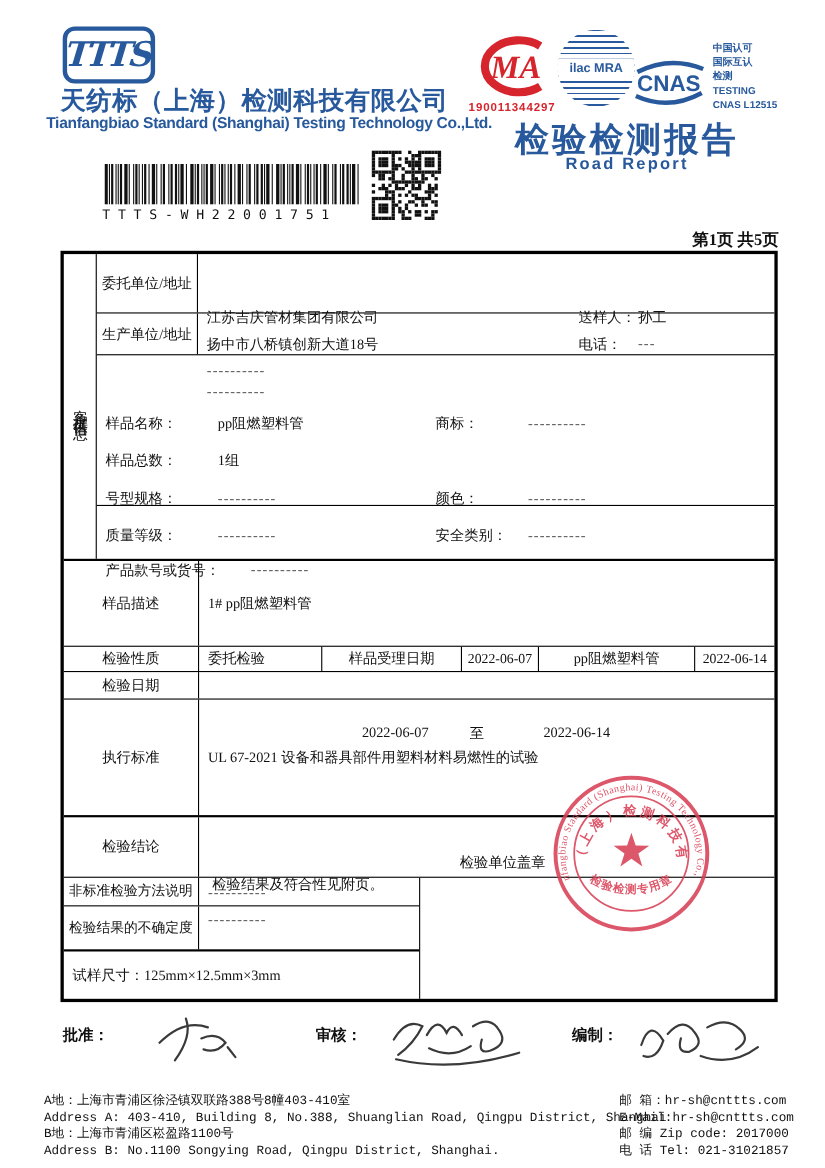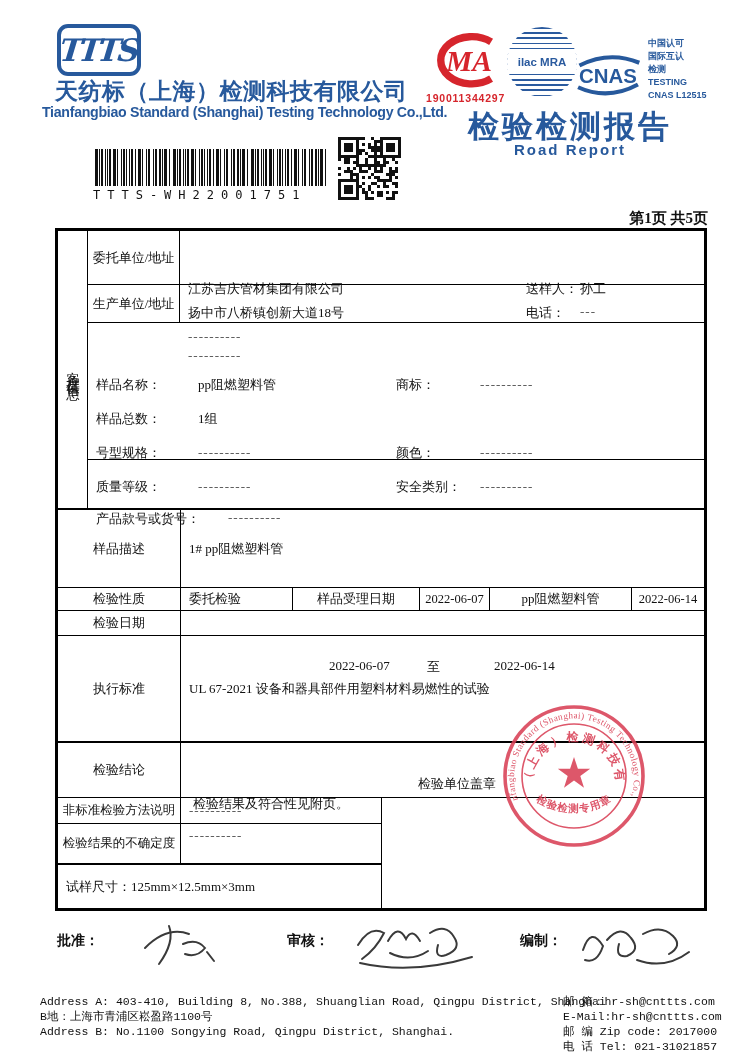--- a/index.html
+++ b/index.html
@@ -572,20 +572,21 @@
     <path d="M10 48 Q62 60 122 42"></path>
   </svg>
   <svg class="abs sig-svg" style="left:575px; top:918px;" width="120" height="52" viewBox="0 0 120 52">
     <path d="M8 32 Q16 8 28 28 Q22 46 10 42"></path>
     <path d="M32 22 Q46 6 56 20 Q66 32 52 38 Q40 40 44 26"></path>
     <path d="M68 16 Q86 6 98 18 Q108 28 94 36"></path>
     <path d="M62 42 Q90 52 114 34"></path>
   </svg>
 
   <div class="abs footer-l">
+    <div>A地：上海市青浦区徐泾镇双联路388号8幢403-410室</div>
     <div>Address A: 403-410, Building 8, No.388, Shuanglian Road, Qingpu District, Shanghai</div>
     <div>B地：上海市青浦区崧盈路1100号</div>
     <div>Address B: No.1100 Songying Road, Qingpu District, Shanghai.</div>
   </div>
   <div class="abs footer-r">
     <div>邮 箱：hr-sh@cnttts.com</div>
     <div>E-Mail:hr-sh@cnttts.com</div>
     <div>邮 编 Zip code: 2017000</div>
     <div>电 话 Tel: 021-31021857</div>
   </div>

